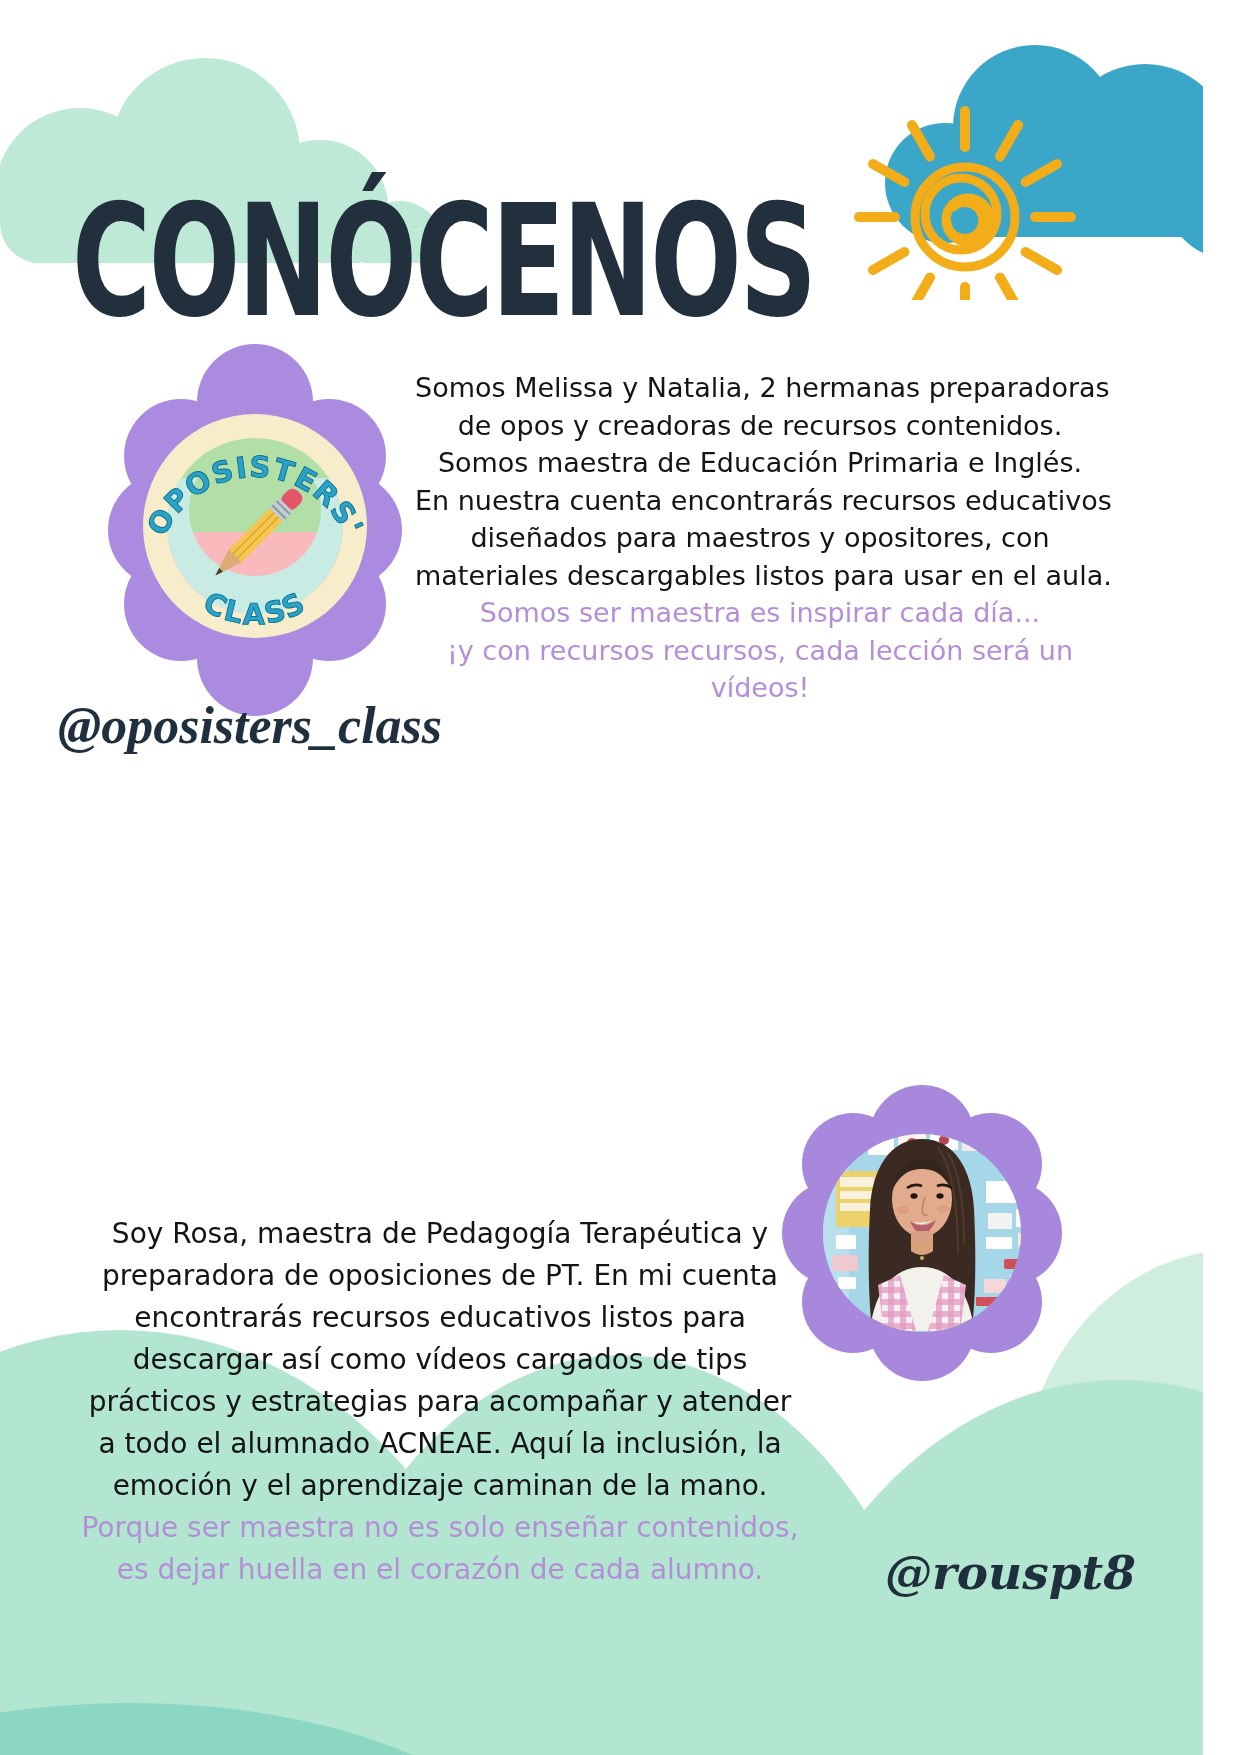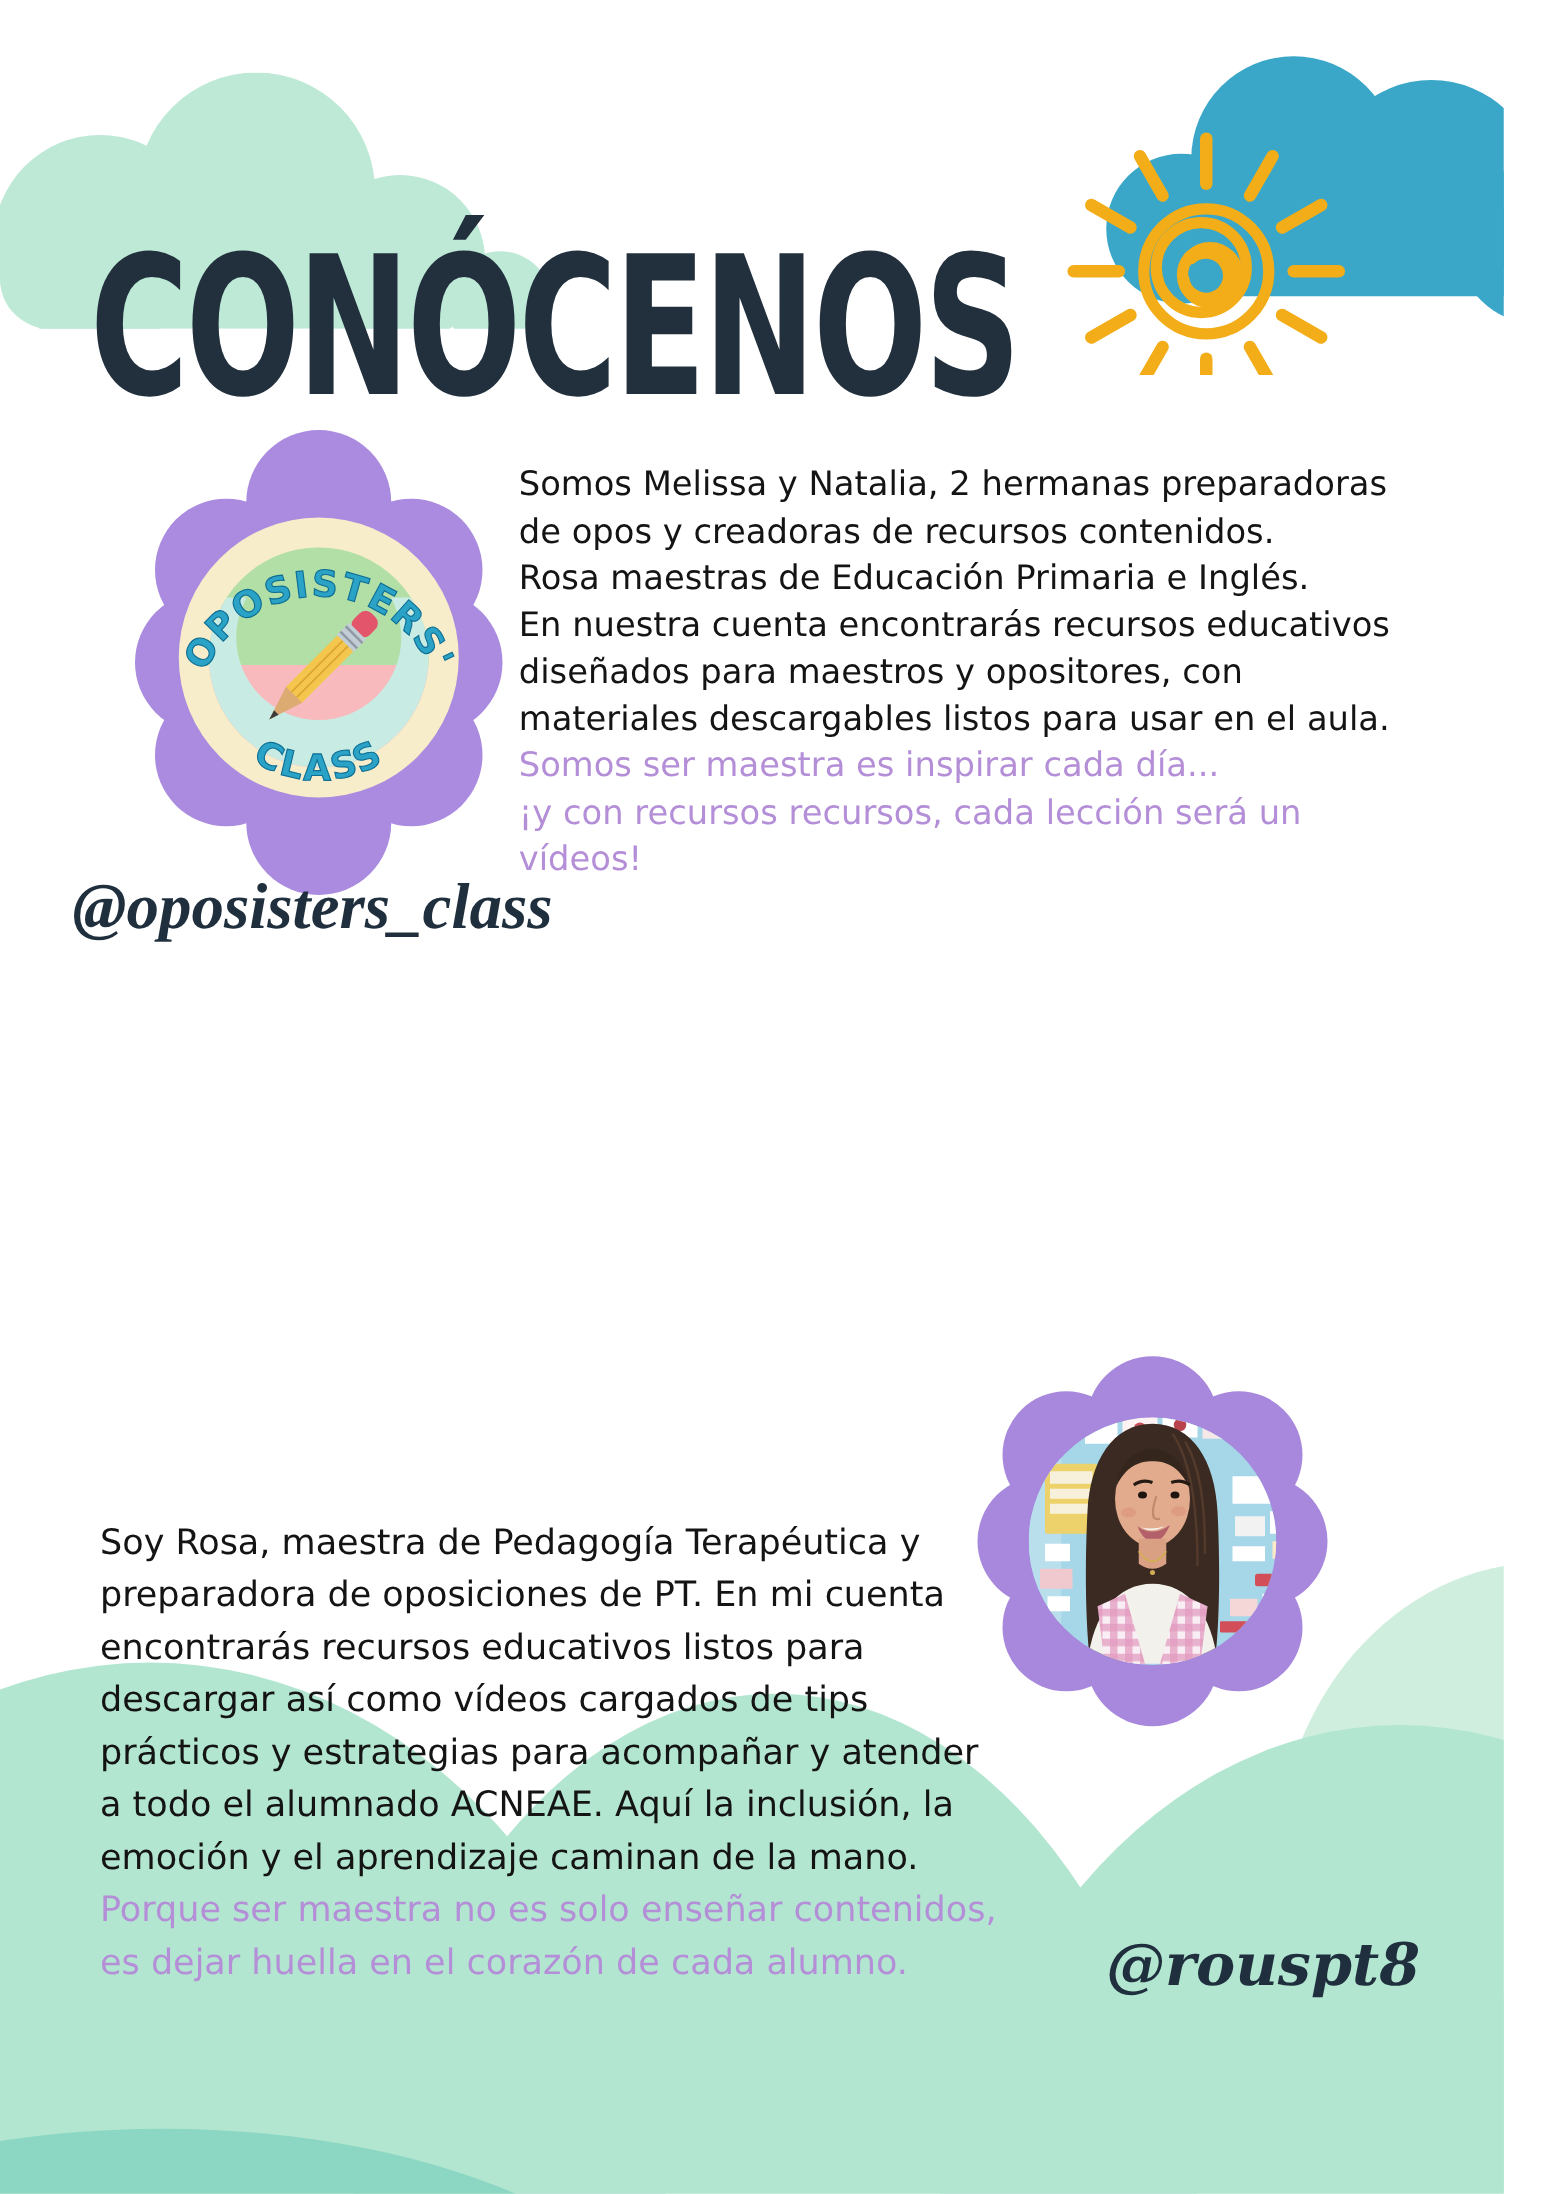--- a/index.html
+++ b/index.html
@@ -29,21 +29,21 @@
   .badge-svg { position:absolute; left:105px; top:340px; z-index:3; }
   
   .handle {
     position:absolute; z-index:5; color:#1f2f3d; text-align:center;
     font-family:"DejaVu Serif", serif; font-style:italic; font-weight:700;
     white-space:nowrap;
   }
   #handle-oposisters { left:40px; top:696px; width:420px; font-size:52px;font-family:Liberation Serif, serif; }
   #handle-rosa { left:885px; top:1545px; width:235px; font-size:47px; }
   
-  .about { position:absolute; z-index:4; text-align:left; color:#141414; }
+  .about { position:absolute; z-index:4; text-align:center; color:#141414; }
   #about-oposisters { left:415px; top:369px; width:690px; font-size:27px; line-height:37.5px; }
   #about-rosa { left:80px; top:1213px; width:720px; font-size:28px; line-height:42px; }
   .line { white-space:nowrap; }
   .purple { color:#b48fd8; }
   
   .frame-svg { position:absolute; left:780px; top:1083px; z-index:4; }
 </style>
 </head>
 <body>
 
@@ -152,21 +152,21 @@
     <text font-family="DejaVu Sans, sans-serif" font-size="29" font-weight="bold" fill="#2aa3c6" stroke="#0e6e94" stroke-width="0.9" letter-spacing="2">
       <textPath href="#arcBottom" startOffset="50%" text-anchor="middle">CLASS</textPath>
     </text>
   </svg>
 
   <div class="handle" id="handle-oposisters">@oposisters_class</div>
 
   <div class="about" id="about-oposisters">
     <div class="line">Somos Melissa y Natalia, 2 hermanas preparadoras</div>
     <div class="line">de opos y creadoras de recursos contenidos.</div>
-    <div class="line">Rosa maestras de Educación Primaria e Inglés.</div>
+    <div class="line">Somos maestra de Educación Primaria e Inglés.</div>
     <div class="line">En nuestra cuenta encontrarás recursos educativos</div>
     <div class="line">diseñados para maestros y opositores, con</div>
     <div class="line">materiales descargables listos para usar en el aula.</div>
     <div class="line purple">Somos ser maestra es inspirar cada día...</div>
     <div class="line purple">¡y con recursos recursos, cada lección será un</div>
     <div class="line purple">vídeos!</div>
   </div>
 
   <div class="about" id="about-rosa">
     <div class="line">Soy Rosa, maestra de Pedagogía Terapéutica y</div>

